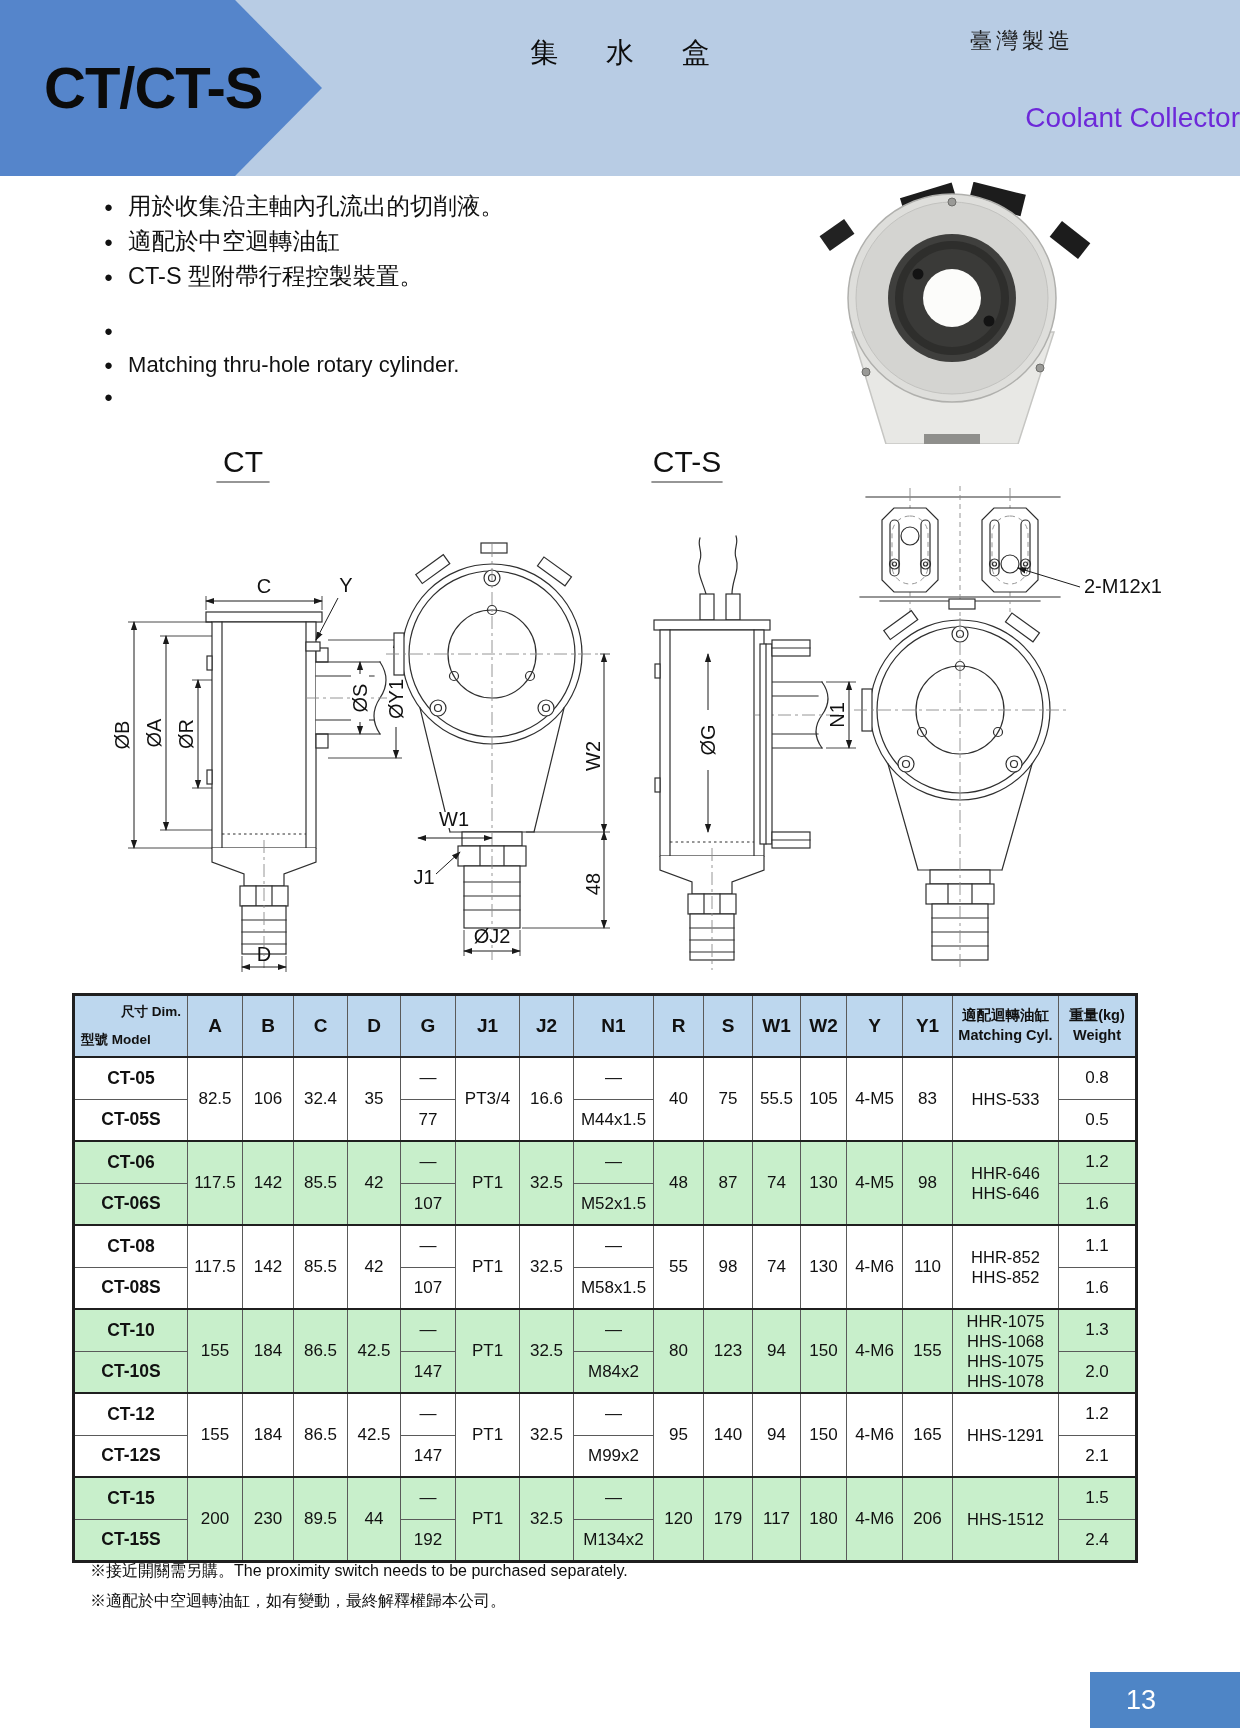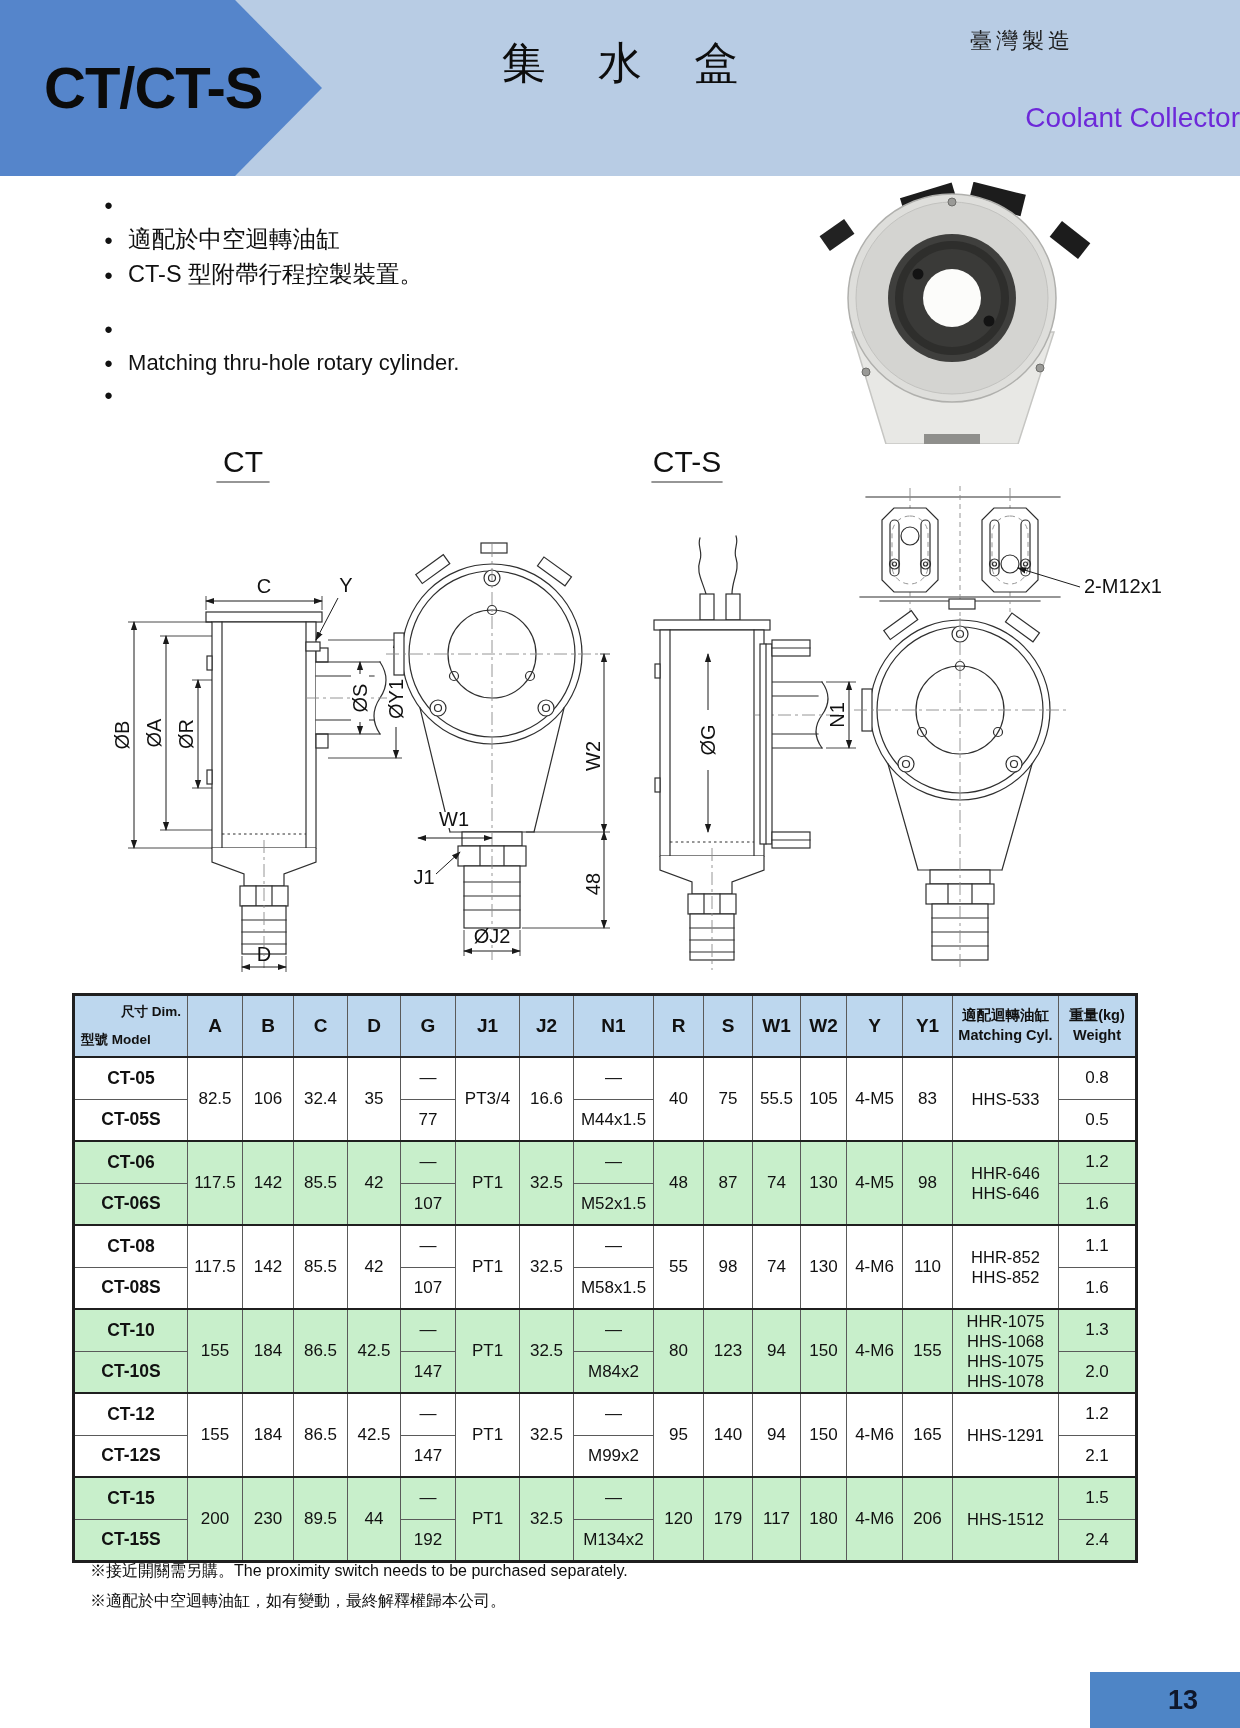--- a/index.html
+++ b/index.html
@@ -6,21 +6,21 @@
   .page{position:relative;width:1240px;height:1728px;background:#ffffff;overflow:hidden;
         font-family:"Liberation Sans",sans-serif;color:#111;margin:0 auto;}
 
   
   .header-band{position:absolute;left:0;top:0;width:1240px;height:176px;background:#b8cce4;}
   .header-arrow{position:absolute;left:0;top:0;width:322px;height:176px;background:#5585cb;
                 clip-path:polygon(0 0,73% 0,100% 50%,73% 100%,0 100%);}
   .header-model{position:absolute;left:44px;top:0;height:176px;line-height:176px;
                 font-size:58px;font-weight:600;letter-spacing:-1px;color:#0b0b0b;}
   .title-zh{position:absolute;left:0;top:34px;width:100%;text-align:center;
-            font-size:44px;letter-spacing:20px;text-indent:20px;color:#0d0d0d;}
+            font-size:28px;letter-spacing:20px;text-indent:20px;color:#0d0d0d;}
   .title-en{position:absolute;left:0;top:102px;width:100%;text-align:right;font-size:28px;color:#6d28d9;}
   .made-in{position:absolute;top:26px;right:166px;font-size:22px;letter-spacing:4px;color:#1c1c1c;}
 
   
   .features{position:absolute;left:104px;top:190px;width:660px;}
   .feature-row{display:flex;align-items:baseline;}
   .feature-row .blt{font-size:15px;margin-right:15px;position:relative;top:-2px;}
   .feature-row.zh{font-size:23.5px;line-height:33px;}
   .feature-row.en{font-size:22px;line-height:32px;}
   .group-gap{height:22px;}
@@ -54,40 +54,41 @@
   .spec-table tr.green td{background:#c8efcb;}
   th.two span{display:block;font-size:14.5px;font-weight:bold;line-height:1.35;}
   th.corner{position:relative;background-image:linear-gradient(to bottom right,
              rgba(0,0,0,0) 49.2%, #5a5a5a 49.2%, #5a5a5a 50.8%, rgba(0,0,0,0) 50.8%);}
   .c-dim{position:absolute;top:7px;right:6px;font-size:13.5px;font-weight:bold;}
   .c-model{position:absolute;bottom:7px;left:6px;font-size:13.5px;font-weight:bold;}
 
   
   .notes{position:absolute;left:90px;top:1556px;font-size:16px;line-height:30px;color:#0d0d0d;}
   .page-badge{position:absolute;left:1090px;top:1672px;width:150px;height:56px;background:#4e85c6;}
-  .page-badge span{display:block;margin-left:36px;line-height:56px;color:#0f172a;
-                   font-size:27px;font-weight:bold;text-align:center;}
+  .page-badge span{display:block;margin-left:36px;line-height:56px;color:#ffffff;
+                   font-size:27px;font-weight:normal;}
 </style>
 </head>
 <body>
 
 <div class="page">
 
   <div class="header-band">
     <div class="title-zh">集 水 盒</div>
     <div class="title-en">Coolant Collector</div>
     <div class="header-arrow">
       <span class="header-model">CT/CT-S</span>
     </div>
     <div class="made-in">臺灣製造</div>
   </div>
 
   <div class="features">
     <div class="feature-row zh">
         <span class="blt">●</span>
+        <span>用於收集沿主軸內孔流出的切削液。</span>
       </div>
     <div class="feature-row zh">
         <span class="blt">●</span>
         <span>適配於中空迴轉油缸</span>
       </div>
     <div class="feature-row zh">
         <span class="blt">●</span>
         <span>CT-S 型附帶行程控製裝置。</span>
       </div>
     <div class="group-gap"></div>

